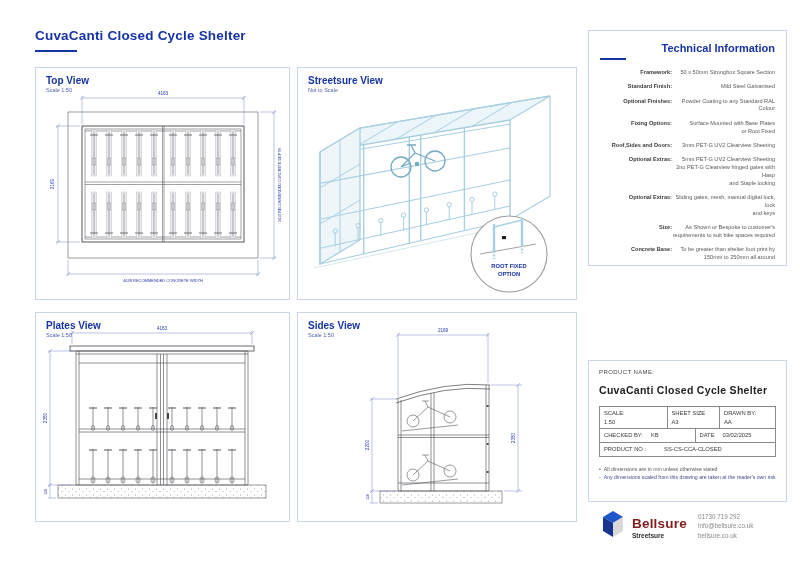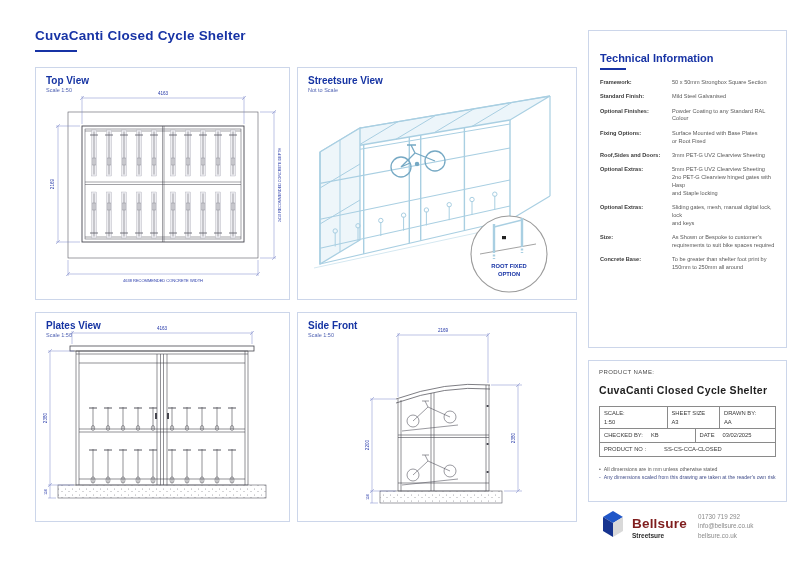--- a/index.html
+++ b/index.html
@@ -6,21 +6,21 @@
   #sheet{position:relative;width:800px;height:566px;background:#fff;overflow:hidden;
          font-family:"Liberation Sans",sans-serif;border-radius:25px;}
   #doc-title{position:absolute;left:35px;top:28px;font-size:13.5px;font-weight:bold;color:#1733a5;letter-spacing:.2px;}
   #doc-title-rule{position:absolute;left:35px;top:50px;width:42px;height:2px;background:#1733a5;}
   .panel{position:absolute;border:1px solid #ccd6ea;background:#fff;}
   .phead{position:absolute;left:10px;top:7px;z-index:2;}
   .ptitle{font-size:10px;font-weight:bold;color:#1634a3;}
   .pscale{font-size:5.5px;color:#4f61b2;margin-top:1px;}
   .draw{position:absolute;left:0;top:0;}
   
-  #techbox{position:absolute;left:588px;top:30px;width:199px;height:318px;border:1px solid #ccd6ea;box-sizing:border-box;padding:21px 11px 0 11px;}
+  #techbox{position:absolute;left:588px;top:30px;width:199px;height:236px;border:1px solid #ccd6ea;box-sizing:border-box;padding:11px 11px 0 11px;text-align:right;}
   #tech-title{font-size:11px;font-weight:bold;color:#1733a5;}
   #tech-rule{width:26px;height:2px;background:#1733a5;margin:4px 0 9px 0;}
   .trow{display:flex;margin-bottom:6.5px;}
   .tlabel{width:72px;flex:none;font-size:5.6px;font-weight:bold;color:#3a3a3a;line-height:1.4;}
   .tvalue{flex:1;font-size:5.6px;color:#5a5a5a;line-height:1.4;white-space:pre-line;}
   #prodbox{position:absolute;left:588px;top:360px;width:199px;height:142px;border:1px solid #ccd6ea;box-sizing:border-box;padding:8px 10px;}
   #prod-label{font-size:6px;color:#4a4a4a;letter-spacing:.4px;}
   #prod-name{font-size:10.5px;font-weight:bold;color:#1e1e1e;letter-spacing:.3px;margin:9px 0 10px 0;}
   .ptable{border:1px solid #8a8a8a;font-size:5.8px;color:#3a3a3a;}
   .prow{display:flex;border-top:1px solid #8a8a8a;}
@@ -262,21 +262,21 @@
         <path d="M80,190 H72 M74,178 V190"></path>
       </g>
       <g fill="#2336a8">
         <text x="145" y="19" font-size="4.6" text-anchor="middle">2169</text>
         <text font-size="4.6" text-anchor="middle" transform="rotate(-90 71 132)" x="71" y="132">2200</text>
         <text font-size="4.6" text-anchor="middle" transform="rotate(-90 217 125)" x="217" y="125">2380</text>
         <text font-size="3.3" text-anchor="middle" transform="rotate(-90 71 184)" x="71" y="184">150</text>
       </g>
     </svg>
     <div class="phead">
-      <div class="ptitle">Side Front</div>
+      <div class="ptitle">Sides View</div>
       <div class="pscale">Scale 1:50</div>
     </div>
   </div>
 
   <div id="techbox">
     <div id="tech-title">Technical Information</div>
     <div id="tech-rule"></div>
     <div class="trow">
         <div class="tlabel">Framework:</div>
         <div class="tvalue">50 x 50mm Strongbox Square Section</div>

